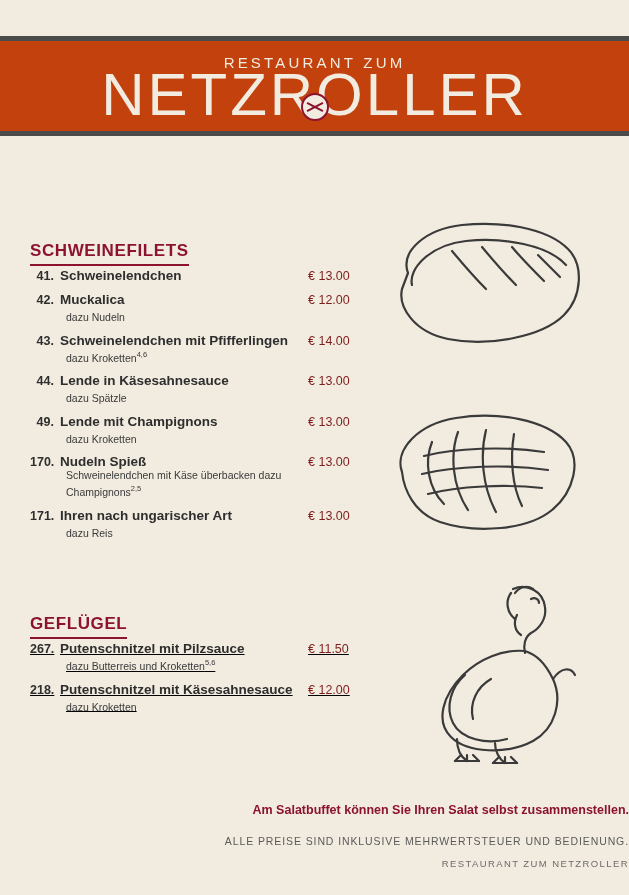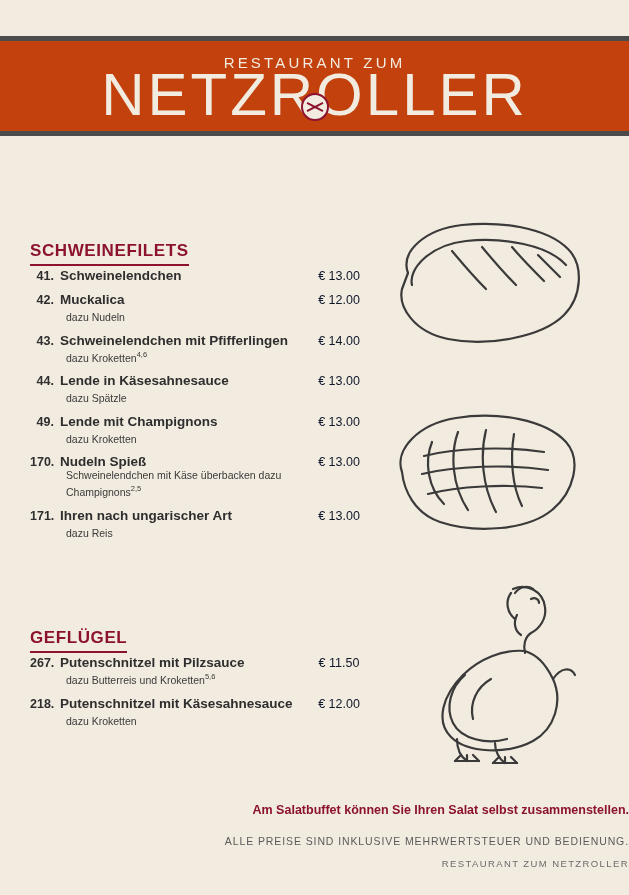--- a/index.html
+++ b/index.html
@@ -99,21 +99,21 @@
     width: 629px;
     height: 754px;
   }
 
   .section {
     position: absolute;
     left: 30px;
     width: 340px;
   }
   .section.schweine { top: 100px; }
-  .section.gefluegel { top: 487px; }
+  .section.gefluegel { top: 473px; text-decoration: underline; }
 
   .section-title {
     color: #8c1230;
     font-size: 17px;
     font-weight: bold;
     letter-spacing: 0.6px;
     padding-bottom: 3px;
     border-bottom: 2px solid #8c1230;
     display: inline-block;
     margin-bottom: 2px;
@@ -139,23 +139,23 @@
     box-sizing: border-box;
   }
   .item-name {
     flex: 1 1 auto;
     font-size: 13.5px;
     font-weight: bold;
     color: #2e2e2e;
   }
   .item-price {
     flex: 0 0 62px;
-    text-align: center;
+    text-align: left;
     font-size: 12.5px;
-    color: #0f172a;
+    color: #7f1d1d;
     padding-left: 10px;
   }
   .item-desc {
     margin-left: 36px;
     font-size: 10.5px;
     color: #3a3a3a;
     line-height: 13px;
     max-width: 230px;
   }
   sup {

